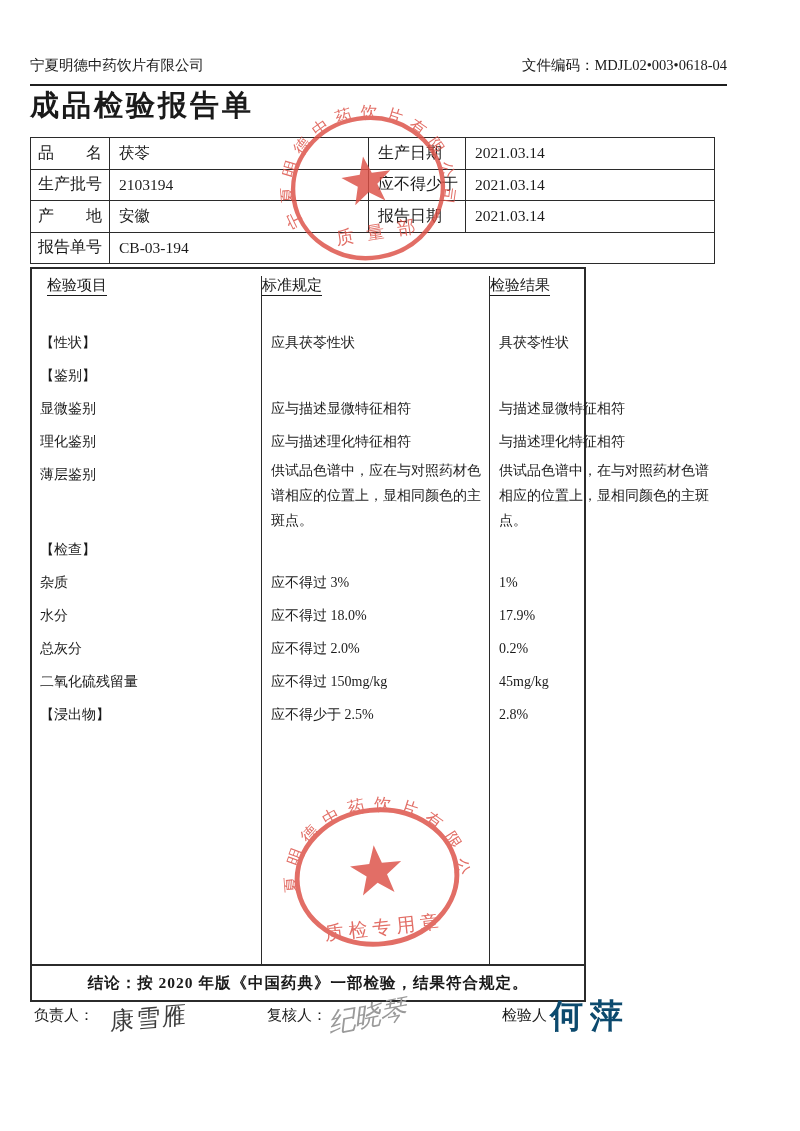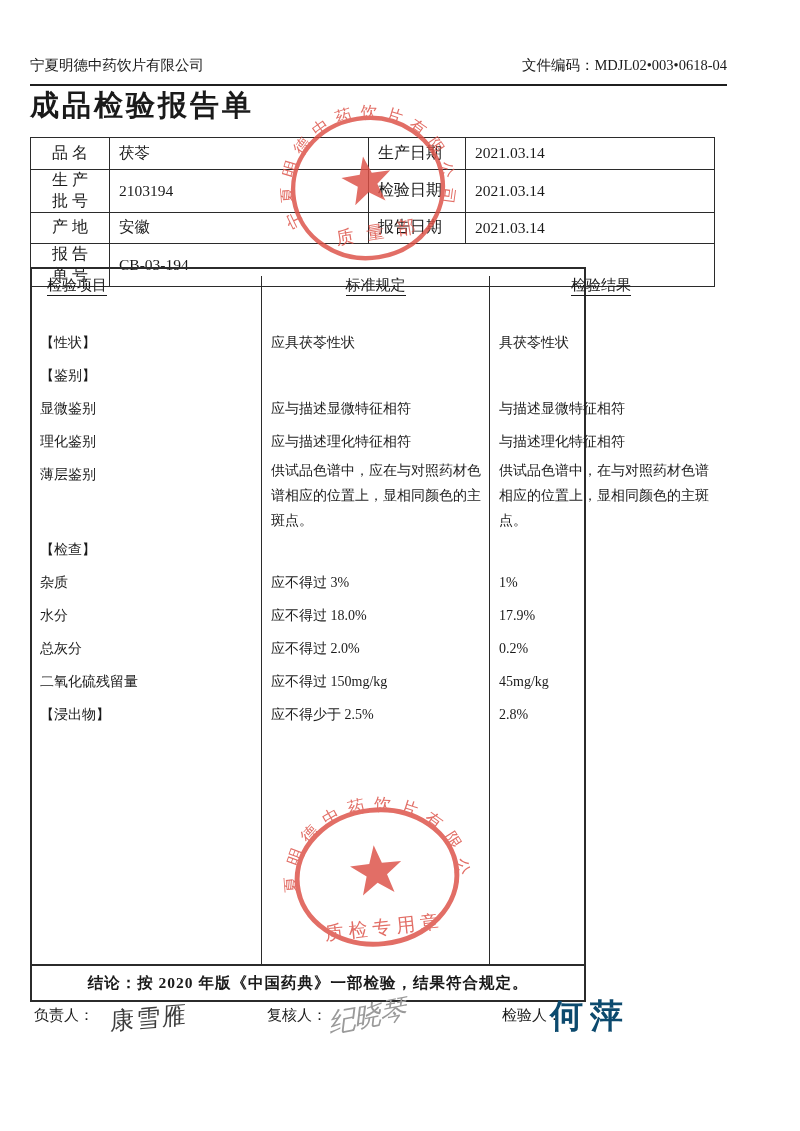--- a/index.html
+++ b/index.html
@@ -24,41 +24,41 @@
   }
 
   
   table.info {
     left:30px; top:137px; position:absolute;
     width:684px; border-collapse:collapse; table-layout:fixed;
     font-size:15.5px;
   }
   table.info td { border:1.6px solid #2b2b2b; height:31.5px; padding:0 0 0 9px; }
   table.info td.lbl {
-    font-size:16px; padding:0 21px;
+    font-size:16px; padding:0 7px;
     text-align:justify; text-align-last:justify;
   }
   table.info col.c1 { width:79px; }
   table.info col.c2 { width:259px; }
   table.info col.c3 { width:97px; }
   table.info col.c4 { width:249px; }
   table.info td.lbl3 { text-align:center; text-align-last:left; font-size:16px; }
 
   
   .vtable {
     left:30px; top:267px; width:556px; height:735px;
     border:2px solid #2b2b2b;
     display:flex; flex-direction:column;
     font-size:14px;
   }
   .trow { display:grid; grid-template-columns:229px 228px 223px; }
   .trow .c2, .trow .c3 { border-left:1.6px solid #2b2b2b; }
   .thead { height:57px; padding-top:7px; font-size:15px; }
   .thead .c1 { padding-left:15px; }
-  .thead .c2, .thead .c3 { text-align:center; }
+  .thead .c2, .thead .c3 { }
   .thead span { border-bottom:1.5px solid #1a1a1a; padding-bottom:2px; }
   .tbody-row { min-height:33px; line-height:33px; }
   .tbody-row .c1 { padding-left:8px; }
   .tbody-row .c2 { padding-left:9px; padding-right:1px; }
   .tbody-row .c3 { padding-left:9px; padding-right:1px; }
   .tbody-row .wrap { line-height:25px; }
   .tfiller { flex:1 1 auto; }
   .tconclusion {
     height:36px; border-top:2px solid #2b2b2b;
     display:flex; align-items:center; justify-content:center;
@@ -101,21 +101,21 @@
   <tbody>
       <tr>
     <td class="lbl">品名</td>
     <td>茯苓</td>
     <td class="lbl3">生产日期</td>
     <td>2021.03.14</td>
   </tr>
   <tr>
     <td class="lbl">生产批号</td>
     <td>2103194</td>
-    <td class="lbl3">检验日期</td>
+    <td class="lbl3">应不得少于</td>
     <td>2021.03.14</td>
   </tr>
   <tr>
     <td class="lbl">产地</td>
     <td>安徽</td>
     <td class="lbl3">报告日期</td>
     <td>2021.03.14</td>
   </tr>
   <tr>
     <td class="lbl">报告单号</td>

